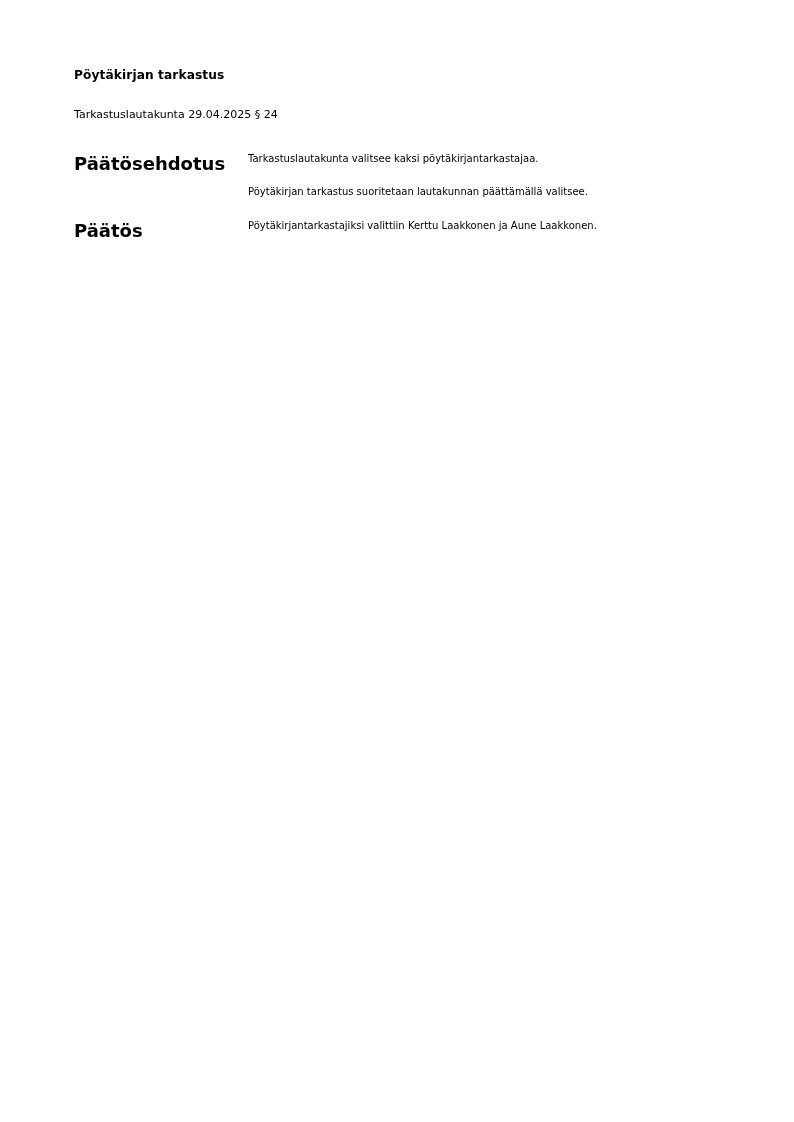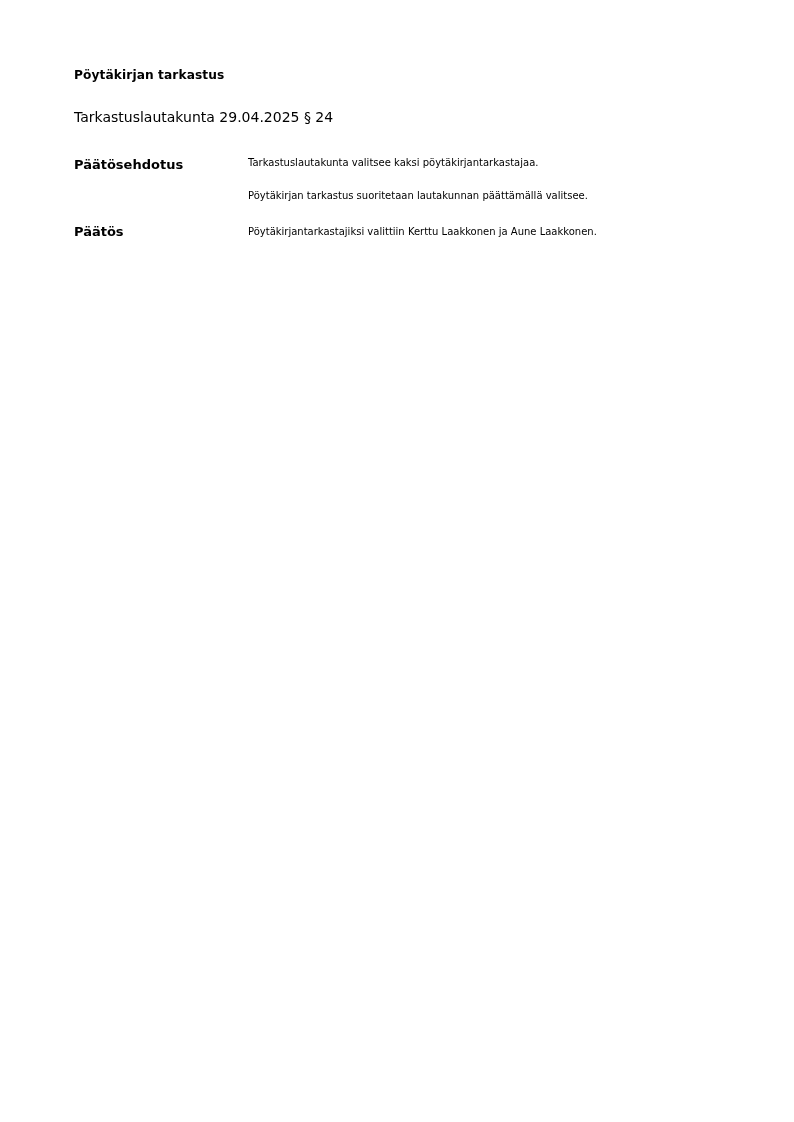--- a/index.html
+++ b/index.html
@@ -25,37 +25,36 @@
     padding: 60px 72px 72px 74px;
   }
   .doc-title {
     font-size: 12.2px;
     font-weight: bold;
     letter-spacing: 0.1px;
     margin: 8px 0 0 0;
     line-height: 1.3;
   }
   .meta-line {
-    font-size: 14px;
+    font-size: 11px;
     font-weight: normal;
     margin: 24px 0 0 0;
     line-height: 1.3;
   }
   .section {
     display: flex;
     align-items: flex-start;
     margin-top: 30px;
   }
   .section.tight {
     margin-top: 21px;
-    align-items: center;
   }
   .section-label {
     flex: 0 0 174px;
-    font-size: 13px;
+    font-size: 18px;
     font-weight: bold;
     line-height: 1.35;
     padding-right: 6px;
     box-sizing: border-box;
   }
   .section-body {
     flex: 1 1 auto;
     font-size: 10px;
     line-height: 1.35;
     text-align: justify;

